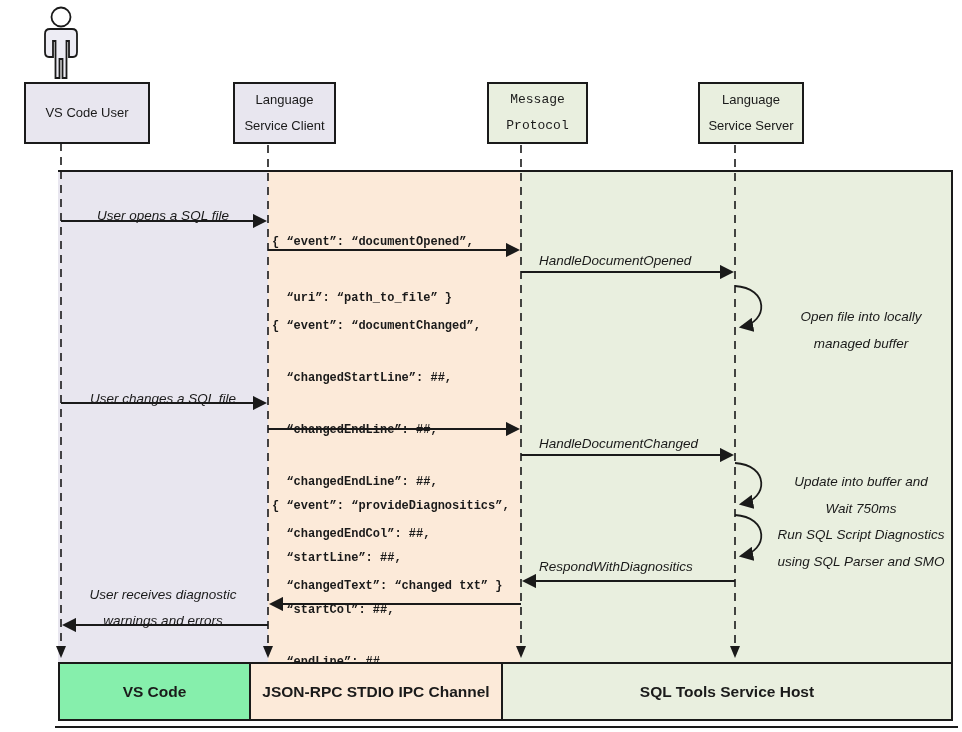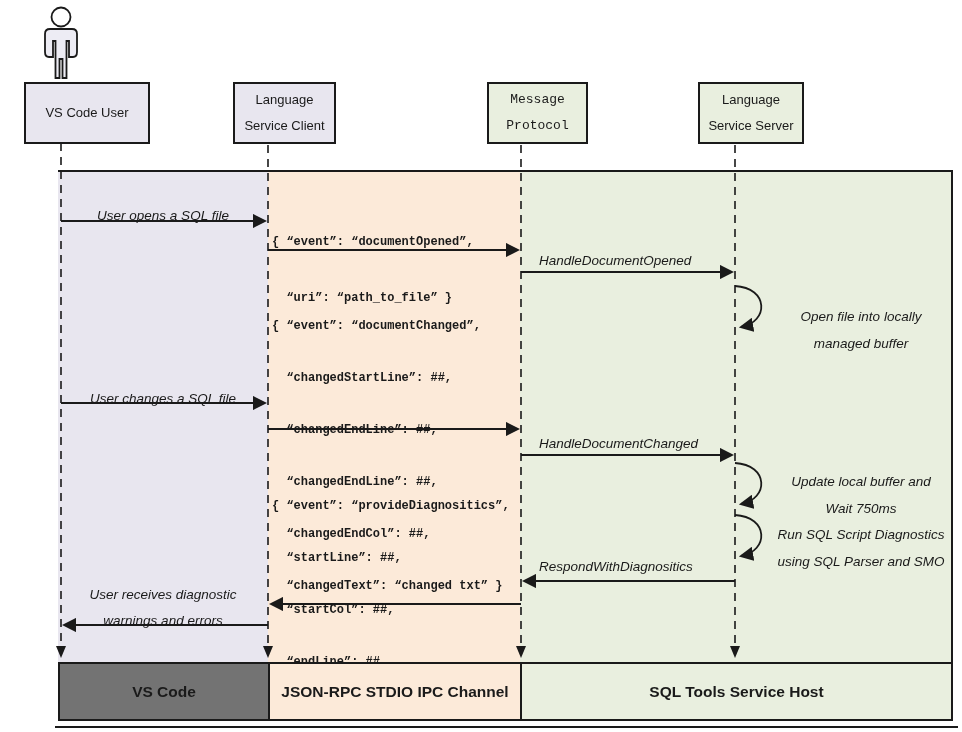--- a/index.html
+++ b/index.html
@@ -26,21 +26,21 @@
   
   #footer-row{
     left:58px;top:662px;width:895px;height:59px;border:2px solid #1a1a1a;box-sizing:border-box;
     display:flex;
   }
   .footer-box{
     height:100%;box-sizing:border-box;display:flex;align-items:center;justify-content:center;
     font-weight:bold;font-size:15.5px;
   }
   .footer-box + .footer-box{border-left:2px solid #1a1a1a;}
-  #footer-vscode{width:208px;background:#737373;}
+  #footer-vscode{width:189px;background:#86efac;}
   #footer-channel{width:252px;background:#fcead9;}
   #footer-host{flex:1;background:#e9efdf;}
   #bottom-rule{left:55px;top:726px;width:903px;height:2px;background:#1a1a1a;}
   
   #overlay{position:absolute;left:0;top:0;width:962px;height:732px;pointer-events:none;}
   
   .msg-label{
     position:absolute;font-style:italic;font-size:13.5px;white-space:nowrap;
   }
   .msg-label .ln{display:block;}
@@ -146,21 +146,21 @@
   <div class="msg-label center-lane1" style="top:574px;line-height:26px;">
     <span class="ln">User receives diagnostic</span>
     <span class="ln">warnings and errors</span>
   </div>
 
   <div class="note-label" style="top:292px;margin-top:11px;">
     <span class="ln">Open file into locally</span>
     <span class="ln">managed buffer</span>
   </div>
   <div class="note-label" style="top:468px;">
-    <span class="ln">Update local buffer and</span>
+    <span class="ln">Update into buffer and</span>
     <span class="ln">Wait 750ms</span>
   </div>
   <div class="note-label" style="top:521px;">
     <span class="ln">Run SQL Script Diagnostics</span>
     <span class="ln">using SQL Parser and SMO</span>
   </div>
 
   <div class="payload pl-2" style="top:200px;">
     <span class="ln">{ “event”: “documentOpened”,</span>
     <span class="ln">  “uri”: “path_to_file” }</span>

